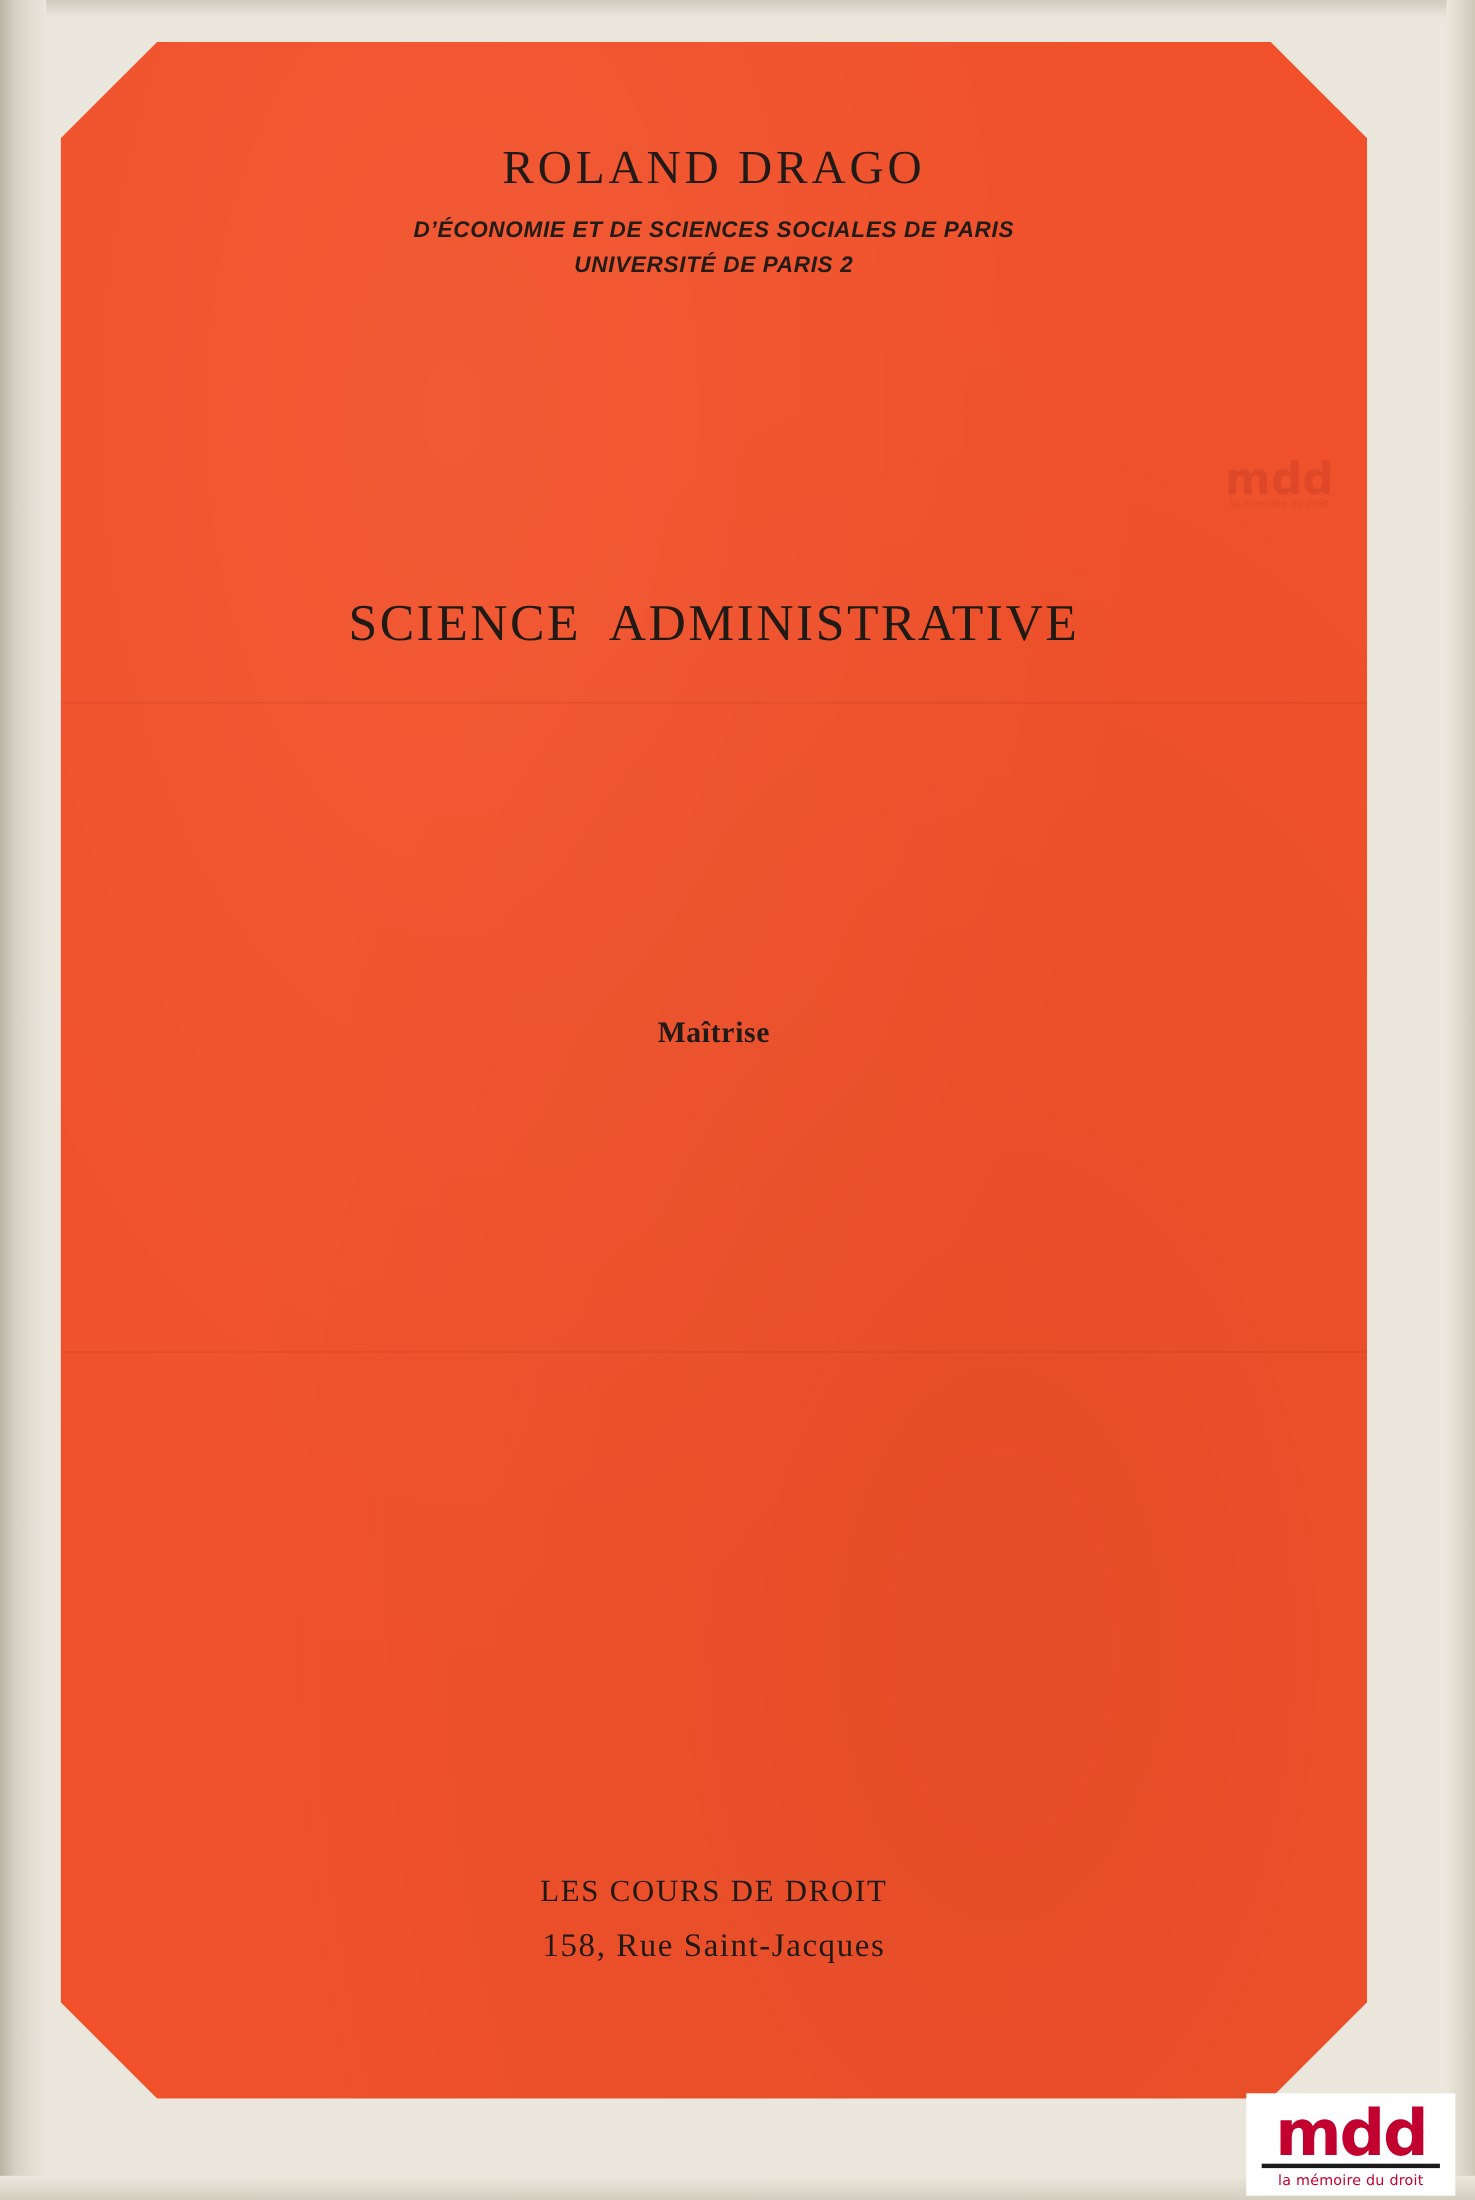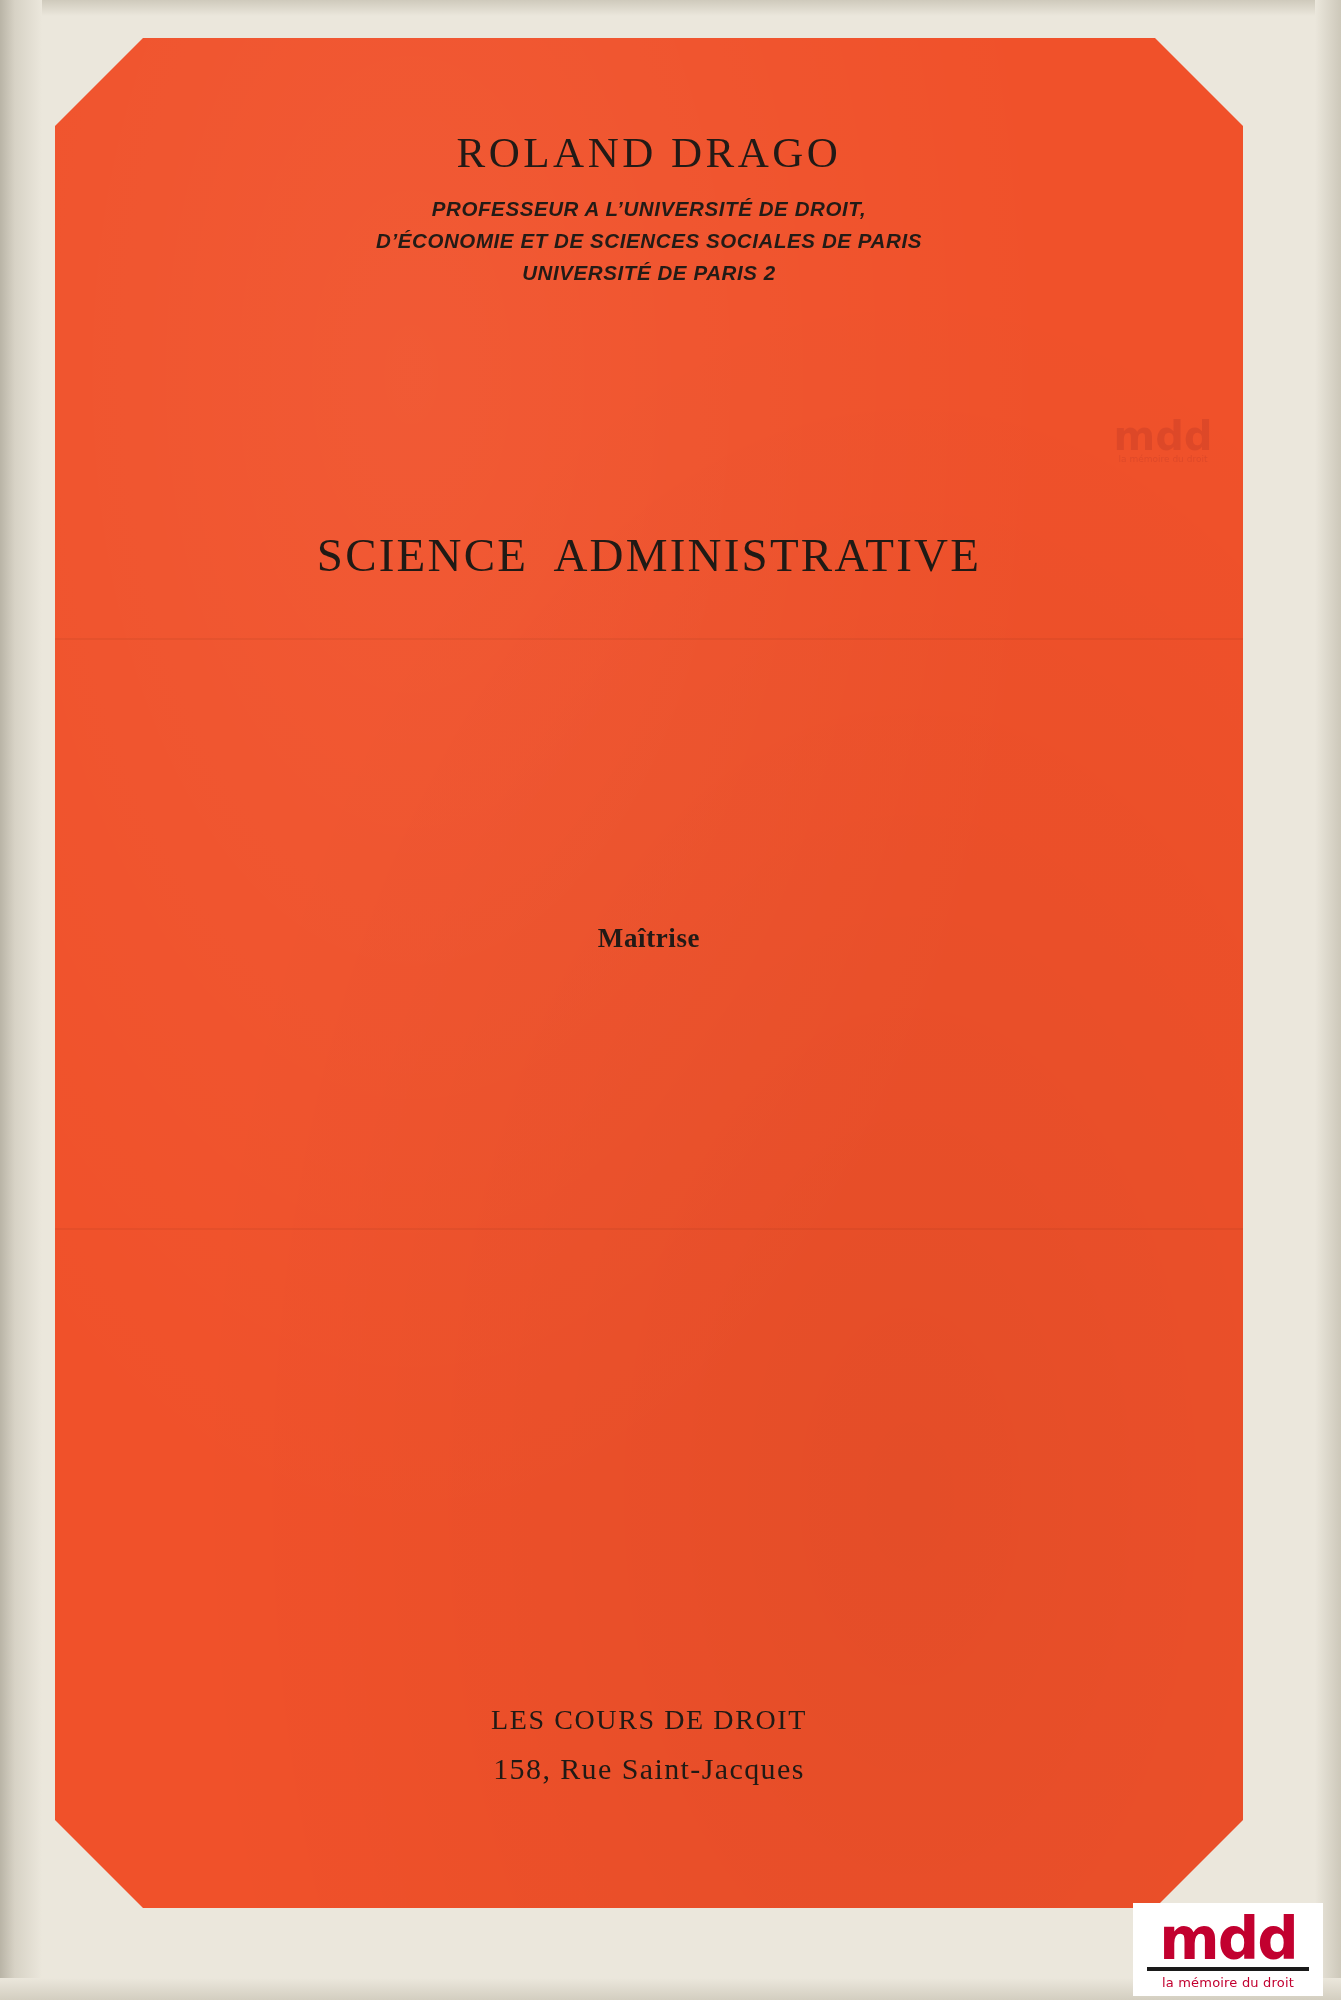--- a/index.html
+++ b/index.html
@@ -105,21 +105,21 @@
     font-style: italic;
     font-weight: bold;
     letter-spacing: 0.6px;
     line-height: 1.55;
     color: #231b16;
     margin: 0;
   }
 
   .book-title {
     position: absolute;
-    top: 490px;
+    top: 502px;
     left: 0;
     width: 100%;
     font-family: "Liberation Serif", serif;
     font-size: 47px;
     letter-spacing: 2.2px;
     word-spacing: 14px;
     color: #201a15;
   }
 
   .level-line {
@@ -237,21 +237,20 @@
   <div class="paper-shade-right"></div>
   <div class="paper-shade-bottom"></div>
 
   <div id="cover-panel">
 
     <div class="fold" style="top: 600px;"></div>
     <div class="fold" style="top: 1190px;"></div>
 
     <div class="author-block">
       <h1 class="author-name">ROLAND DRAGO</h1>
-      <p class="author-affil">PROFESSEUR A L’UNIVERSITÉ DE DROIT,</p>
       <p class="author-affil">D’ÉCONOMIE ET DE SCIENCES SOCIALES DE PARIS</p>
       <p class="author-affil">UNIVERSITÉ DE PARIS 2</p>
     </div>
 
     <div class="book-title">SCIENCE ADMINISTRATIVE</div>
 
     <div class="level-line">Maîtrise</div>
 
     <div class="publisher-block">
       <p class="publisher-name">LES COURS DE DROIT</p>

